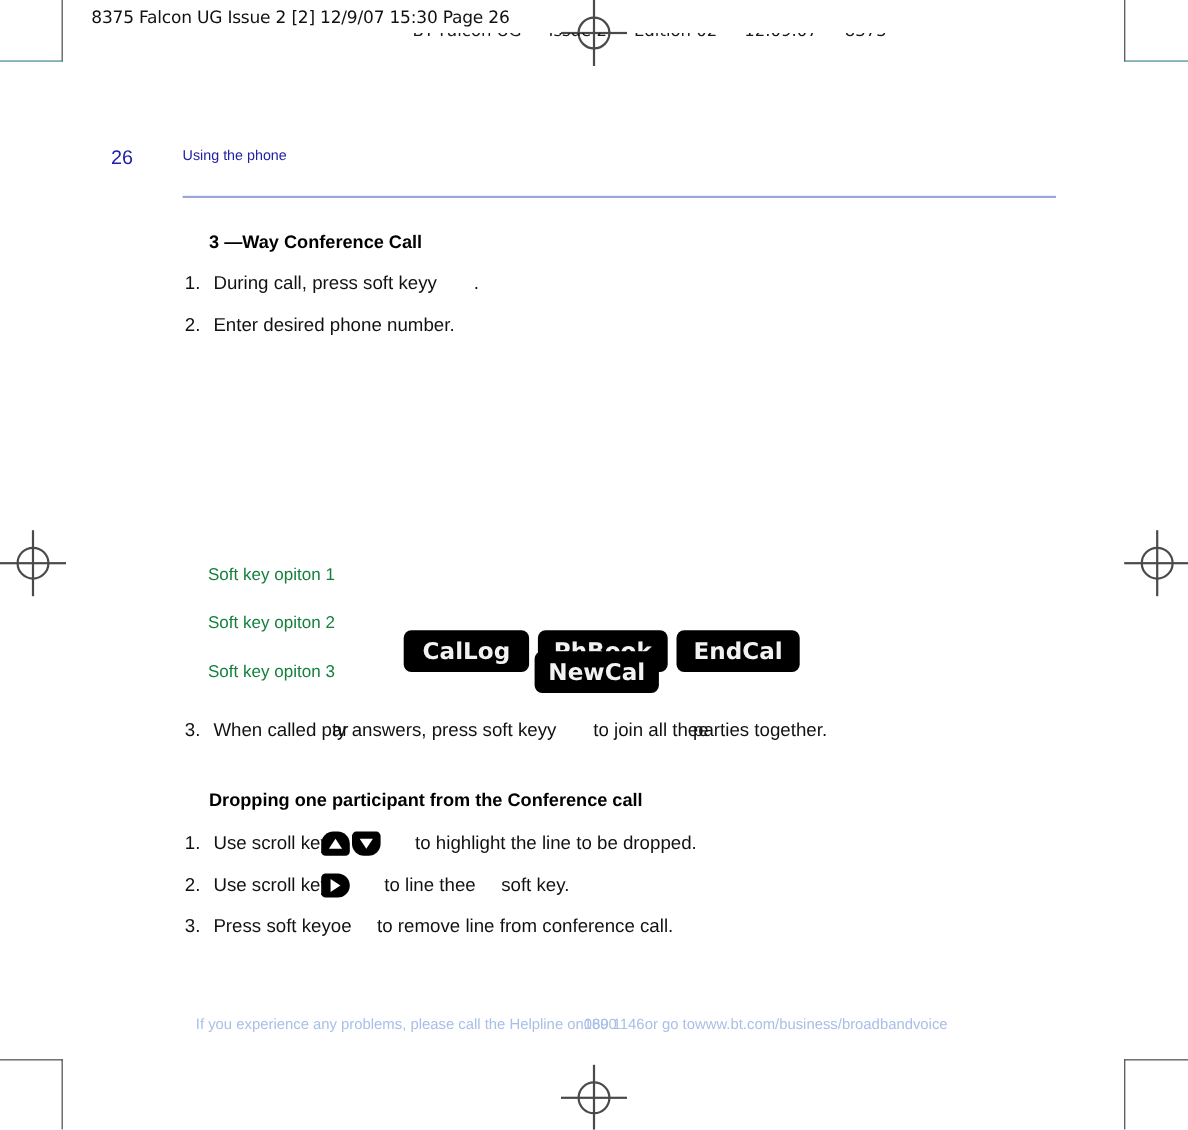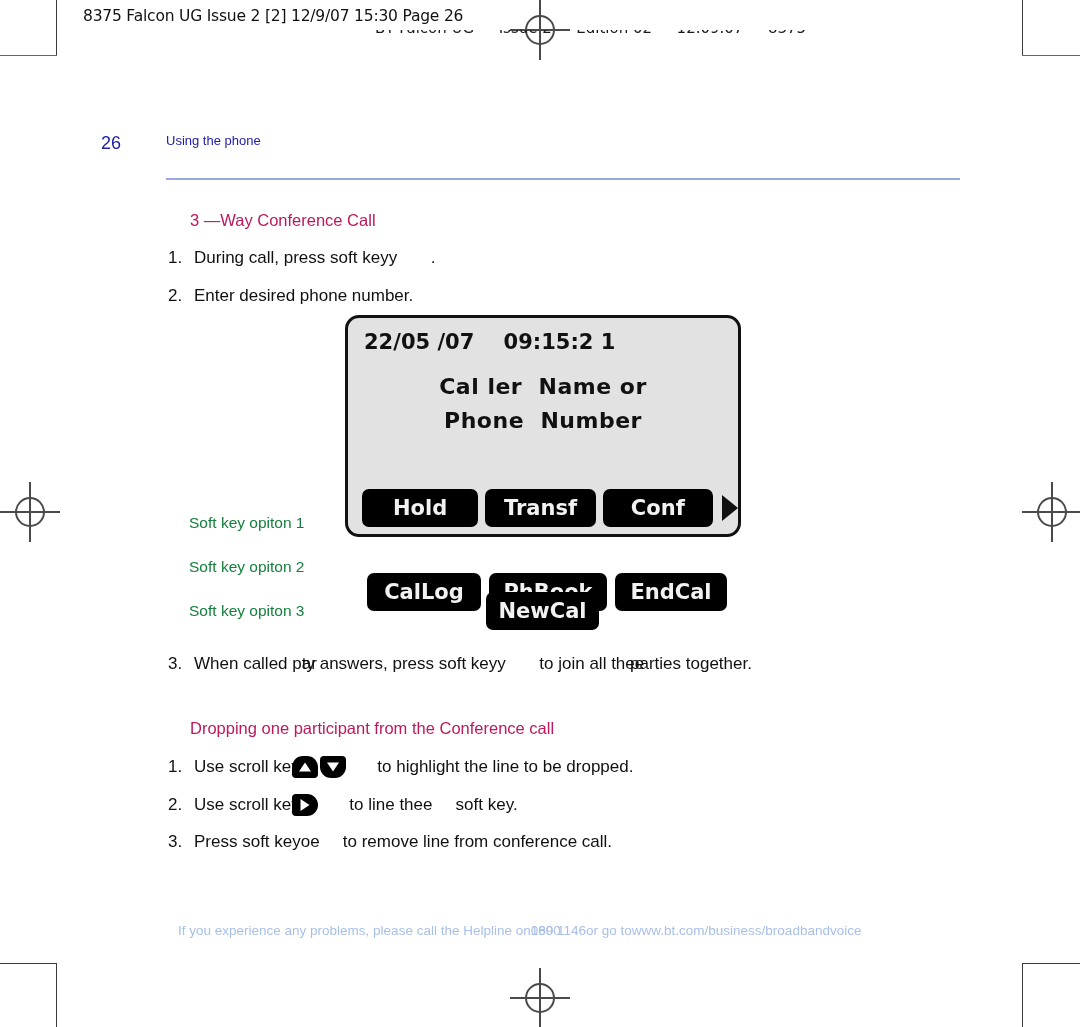--- a/index.html
+++ b/index.html
@@ -104,23 +104,24 @@
     left: 166px;
     top: 178px;
     width: 794px;
     height: 1.5px;
     background: #9aa6e0;
   }
 
   .sec-title {
     position: absolute;
     font-size: 16.5px;
-    color: #be185d;
-    font-family: "Liberation Sans", sans-serif;
-    white-space: nowrap;
+    color: #000000;
+    font-family: "Liberation Sans", sans-serif;
+    white-space: nowrap;
+    font-weight: bold;
   }
   .sec-a { left: 190px; top: 211px; }
   .sec-b { left: 190px; top: 719px; }
 
   .step {
     position: absolute;
     font-size: 17px;
     color: #111;
     font-family: "Liberation Sans", sans-serif;
     white-space: nowrap;
@@ -351,32 +352,20 @@
   <div class="sec-title sec-a">3 —Way Conference Call</div>
 
   <div class="step s1">
     <span class="num">1.</span><span>During call, press soft key</span><span class="overlap">y</span><span class="gap-md"></span><span>.</span>
   </div>
 
   <div class="step s2">
     <span class="num">2.</span><span>Enter desired phone number.</span>
   </div>
 
-  <div class="lcd">
-    <div class="lcd-datetime">22/05 /07    09:15:2 1</div>
-    <div class="lcd-line lcd-l1">Cal ler  Name or</div>
-    <div class="lcd-line lcd-l2">Phone  Number</div>
-
-    <div class="lcd-softbar">
-      <div class="skbtn sk-hold">Hold</div>
-      <div class="skbtn sk-transf">Transf</div>
-      <div class="skbtn sk-conf">Conf</div>
-      <div class="arrow-right"></div>
-    </div>
-  </div>
 
   <div class="sk-label skl1">Soft key opiton 1</div>
   <div class="sk-label skl2">Soft key opiton 2</div>
   <div class="sk-label skl3">Soft key opiton 3</div>
 
   <div class="row2">
     <div class="skbtn sk-callog">CalLog</div>
     <div class="skbtn sk-phbook">PhBook</div>
     <div class="skbtn sk-endcal">EndCal</div>
   </div>

